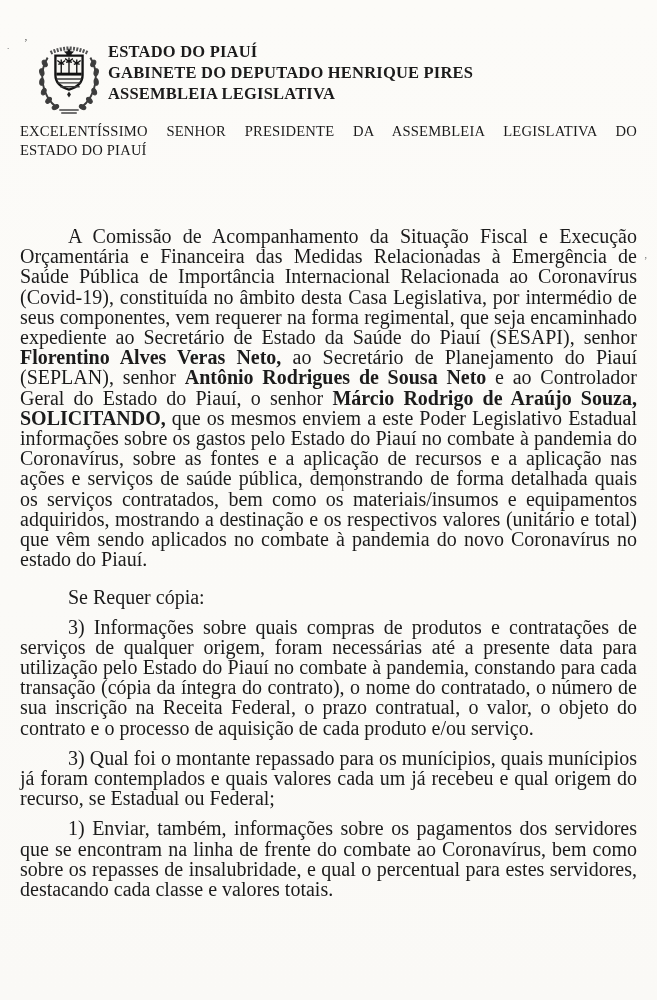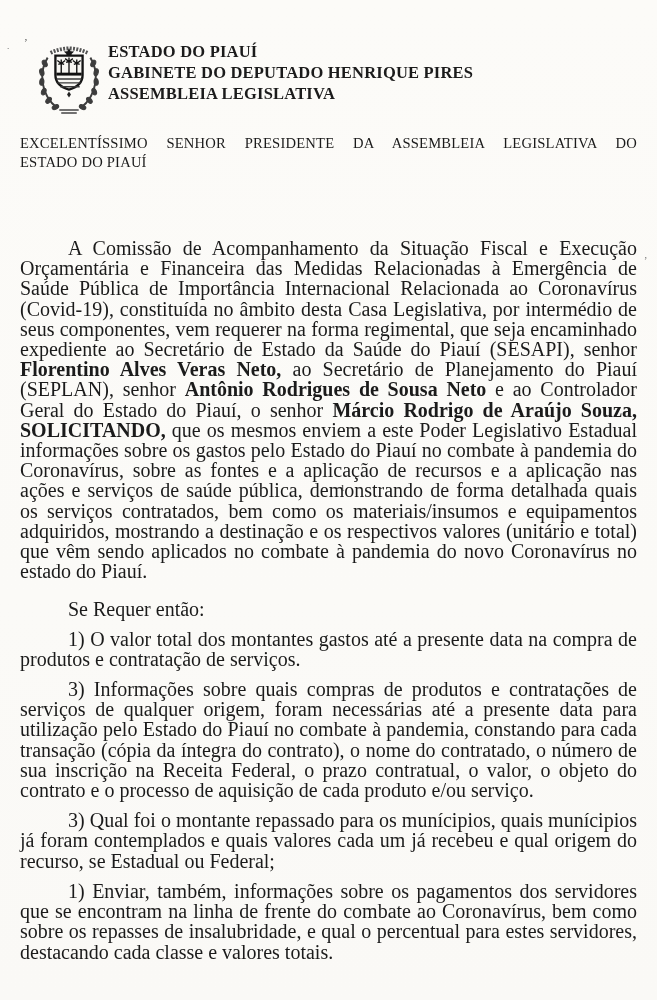--- a/index.html
+++ b/index.html
@@ -35,21 +35,21 @@
     font-weight: bold;
     font-size: 16.5px;
     line-height: 21px;
     letter-spacing: 0.2px;
     padding-top: 1px;
     white-space: nowrap;
   }
 
   
   .salutation {
-    margin-top: 16px;
+    margin-top: 4px;
     font-size: 14.6px;
     line-height: 19px;
     letter-spacing: 0.2px;
   }
   .salutation-line1 {
     text-align: justify;
     text-align-last: justify;
   }
 
   
@@ -142,23 +142,22 @@
 
   <div class="salutation">
     <div class="salutation-line1">EXCELENTÍSSIMO SENHOR PRESIDENTE DA ASSEMBLEIA LEGISLATIVA DO</div>
     <div class="salutation-line2">ESTADO DO PIAUÍ</div>
   </div>
 
   <div class="doc-body">
 
     <p class="para"><span>A Comissão de Acompanhamento da Situação Fiscal e Execução Orçamentária e Financeira das Medidas Relacionadas à Emergência de Saúde Pública de Importância Internacional Relacionada ao Coronavírus (Covid-19), constituída no âmbito desta Casa Legislativa, por intermédio de seus componentes, vem requerer na forma regimental, que seja encaminhado expediente ao Secretário de Estado da Saúde do Piauí (SESAPI), senhor </span><b>Florentino Alves Veras Neto,</b><span> ao Secretário de Planejamento do Piauí (SEPLAN), senhor </span><b>Antônio Rodrigues de Sousa Neto</b><span> e ao Controlador Geral do Estado do Piauí, o senhor </span><b>Márcio Rodrigo de Araújo Souza, SOLICITANDO,</b><span> que os mesmos enviem a este Poder Legislativo Estadual informações sobre os gastos pelo Estado do Piauí no combate à pandemia do Coronavírus, sobre as fontes e a aplicação de recursos e a aplicação nas ações e serviços de saúde pública, demonstrando de forma detalhada quais os serviços contratados, bem como os materiais/insumos e equipamentos adquiridos, mostrando a destinação e os respectivos valores (unitário e total) que vêm sendo aplicados no combate à pandemia do novo Coronavírus no estado do Piauí.</span></p>
 
-    <p class="request-intro">Se Requer então:</p>
+    <p class="request-intro">Se Requer cópia:</p>
 
-    <p class="item">1) O valor total dos montantes gastos até a presente data na compra de produtos e contratação de serviços.</p>
     <p class="item">3) Informações sobre quais compras de produtos e contratações de serviços de qualquer origem, foram necessárias até a presente data para utilização pelo Estado do Piauí no combate à pandemia, constando para cada transação (cópia da íntegra do contrato), o nome do contratado, o número de sua inscrição na Receita Federal, o prazo contratual, o valor, o objeto do contrato e o processo de aquisição de cada produto e/ou serviço.</p>
     <p class="item">3) Qual foi o montante repassado para os munícipios, quais munícipios já foram contemplados e quais valores cada um já recebeu e qual origem do recurso, se Estadual ou Federal;</p>
     <p class="item">1) Enviar, também, informações sobre os pagamentos dos servidores que se encontram na linha de frente do combate ao Coronavírus, bem como sobre os repasses de insalubridade, e qual o percentual para estes servidores, destacando cada classe e valores totais.</p>
 
   </div>
 
   <span class="artifact artifact-1">.</span>
   <span class="artifact artifact-2">’</span>
   <span class="artifact artifact-3">’</span>
   <span class="artifact artifact-4">ı</span>

